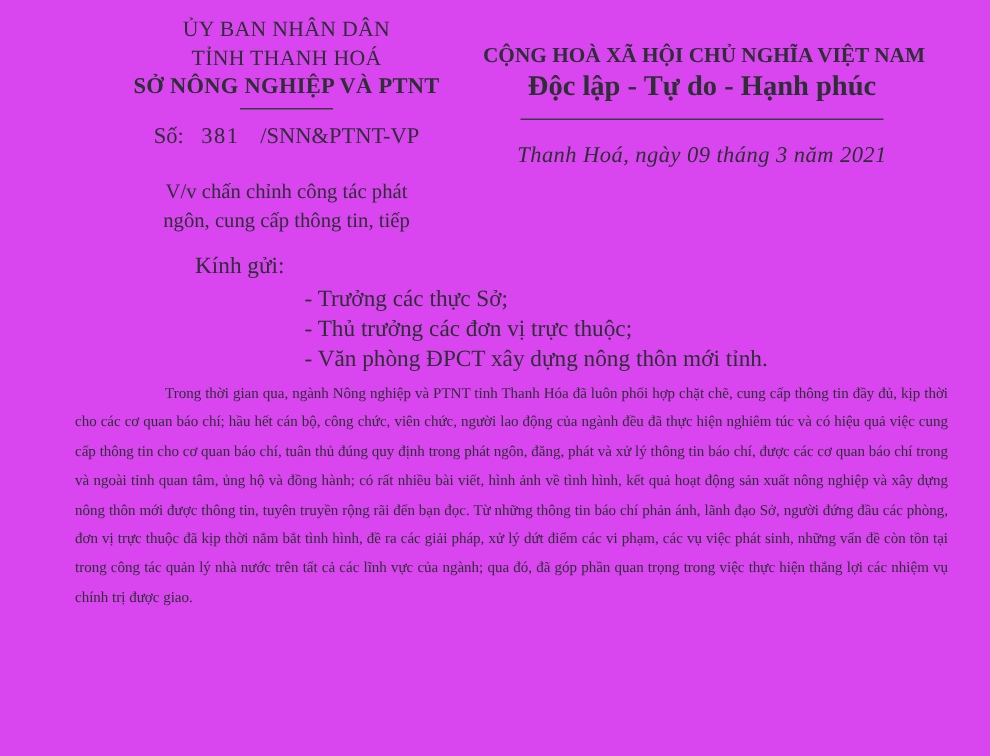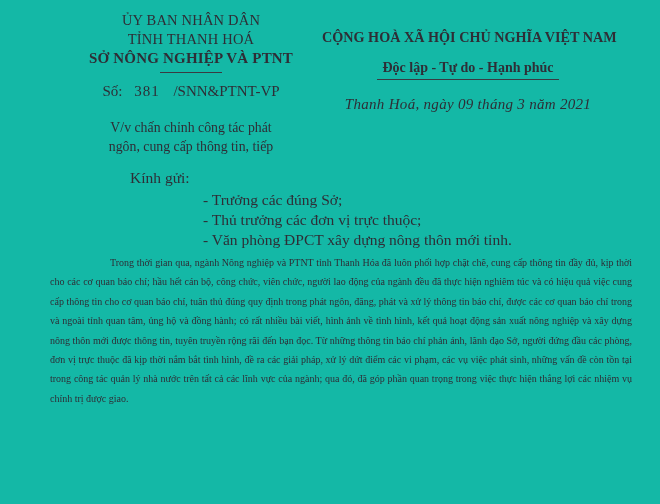--- a/index.html
+++ b/index.html
@@ -4,21 +4,21 @@
 <style>
   html, body {
     margin: 0;
     padding: 0;
     background: #e8e8e8;
   }
   .page {
     position: relative;
     width: 660px;
     height: 504px;
-    background: #14b8a6;
+    background: #d946ef;
     font-family: "Liberation Serif", "DejaVu Serif", serif;
     color: #2e2e36;
     overflow: hidden;
   }
 
   
   .left-header {
     position: absolute;
     left: 50px;
     top: 11px;
@@ -64,26 +64,26 @@
     text-align: center;
   }
   .national-line1 {
     font-size: 14.2px;
     line-height: 18px;
     font-weight: bold;
     white-space: nowrap;
   }
   .national-line2 {
     display: inline-block;
-    margin-top: 12px;
-    font-size: 14px;
+    margin-top: 2px;
+    font-size: 19px;
     line-height: 19px;
     font-weight: bold;
     border-bottom: 1.6px solid #3a3a42;
-    padding: 0 5px 2px 5px;
+    padding: 0 5px 12px 5px;
   }
   .place-date {
     margin-top: 16px;
     font-size: 15px;
     font-style: italic;
     letter-spacing: 0.3px;
     white-space: nowrap;
   }
 
   
@@ -138,20 +138,20 @@
     <div class="national-line1">CỘNG HOÀ XÃ HỘI CHỦ NGHĨA VIỆT NAM</div>
     <div>
       <span class="national-line2">Độc lập - Tự do - Hạnh phúc</span>
     </div>
     <div class="place-date">Thanh Hoá, ngày 09 tháng 3  năm 2021</div>
   </div>
 
   <div class="salutation">Kính gửi:</div>
 
   <div class="recipients">
-    <div>- Trưởng các đúng Sở;</div>
+    <div>- Trưởng các thực Sở;</div>
     <div>- Thủ trưởng các đơn vị trực thuộc;</div>
     <div>- Văn phòng ĐPCT xây dựng nông thôn mới tỉnh.</div>
   </div>
 
   <div class="body-paragraph">Trong thời gian qua, ngành Nông nghiệp và PTNT tỉnh Thanh Hóa đã luôn phối hợp chặt chẽ, cung cấp thông tin đầy đủ, kịp thời cho các cơ quan báo chí; hầu hết cán bộ, công chức, viên chức, người lao động của ngành đều đã thực hiện nghiêm túc và có hiệu quả việc cung cấp thông tin cho cơ quan báo chí, tuân thủ đúng quy định trong phát ngôn, đăng, phát và xử lý thông tin báo chí, được các cơ quan báo chí trong và ngoài tỉnh quan tâm, ủng hộ và đồng hành; có rất nhiều bài viết, hình ảnh về tình hình, kết quả hoạt động sản xuất nông nghiệp và xây dựng nông thôn mới được thông tin, tuyên truyền rộng rãi đến bạn đọc. Từ những thông tin báo chí phản ánh, lãnh đạo Sở, người đứng đầu các phòng, đơn vị trực thuộc đã kịp thời nắm bắt tình hình, đề ra các giải pháp, xử lý dứt điểm các vi phạm, các vụ việc phát sinh, những vấn đề còn tồn tại trong công tác quản lý nhà nước trên tất cả các lĩnh vực của ngành; qua đó, đã góp phần quan trọng trong việc thực hiện thắng lợi các nhiệm vụ chính trị được giao.</div>
 
 </div>
 
 </body></html>

